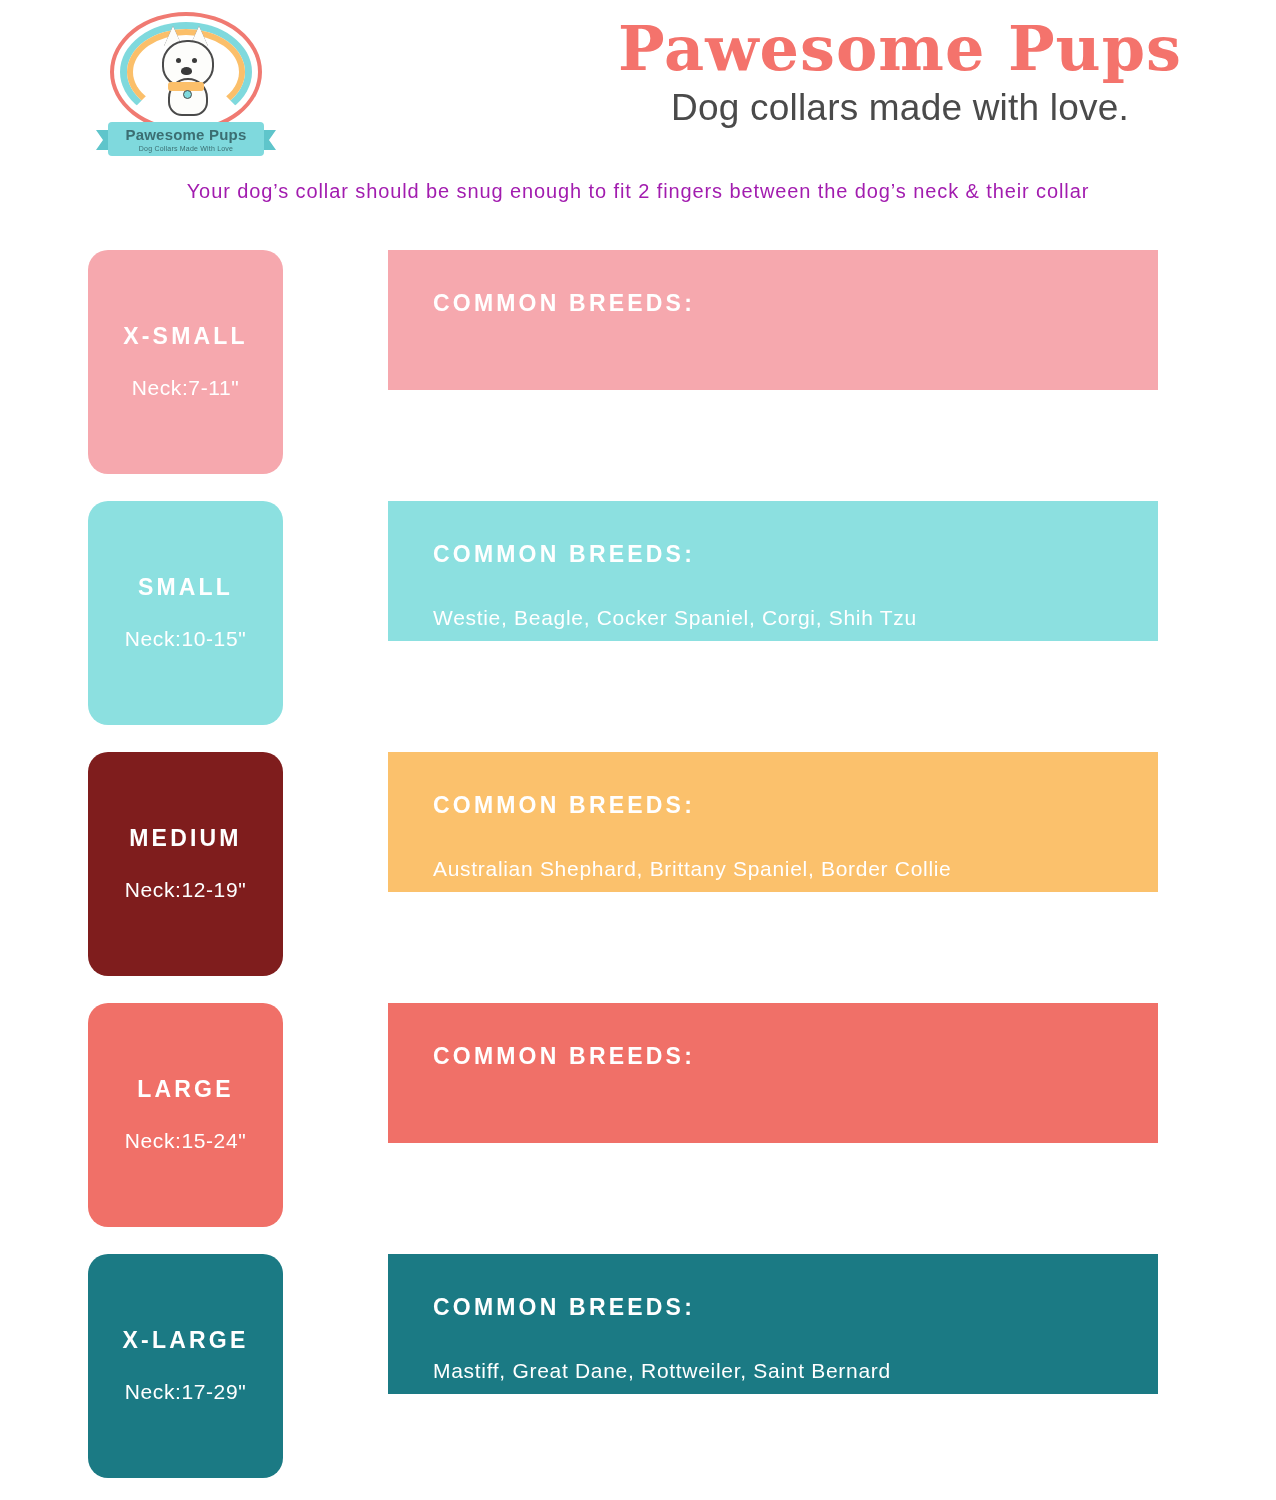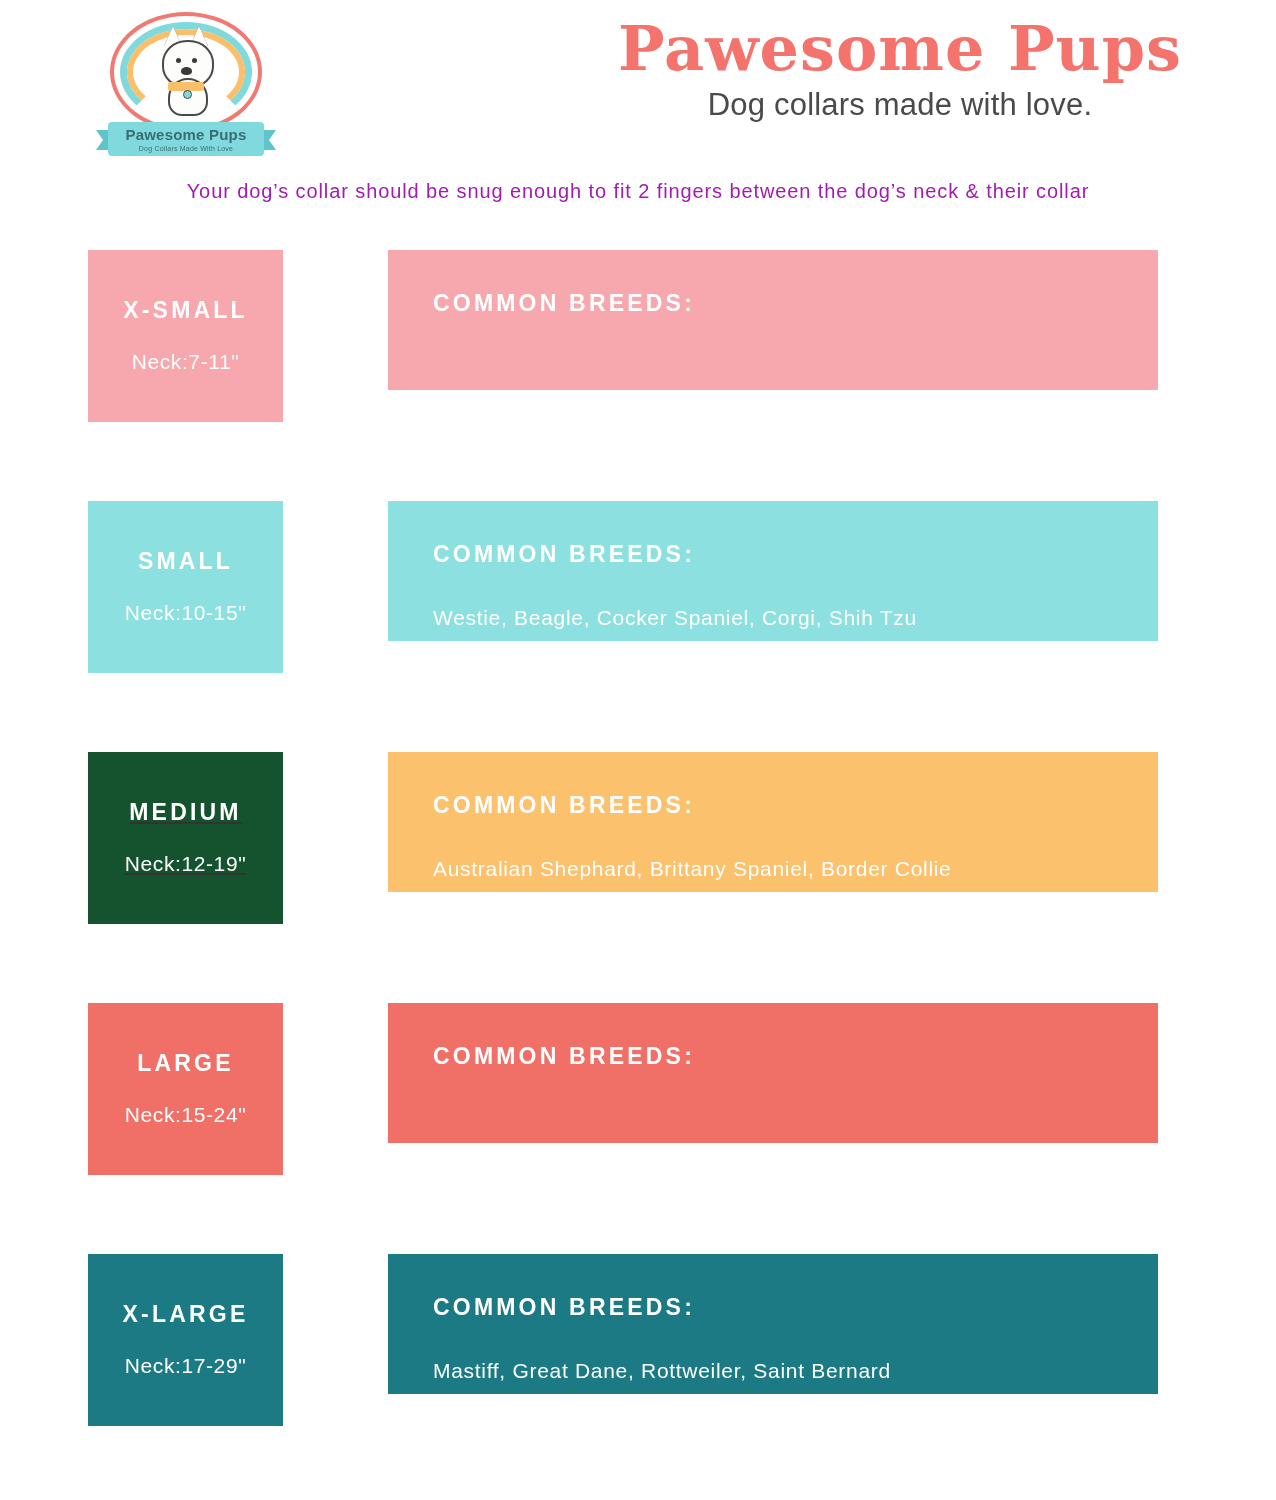--- a/index.html
+++ b/index.html
@@ -197,21 +197,21 @@
     font-family: "DejaVu Serif", serif;
     font-size: 62px;
     font-weight: bold;
     color: #f4736c;
     letter-spacing: 1px;
     line-height: 1.05;
     white-space: nowrap;
   }
   .brand-tagline {
     font-family: "Liberation Sans", sans-serif;
-    font-size: 31px;
+    font-size: 37px;
     color: #4a4a4a;
     margin-top: 6px;
     letter-spacing: 0.2px;
     white-space: nowrap;
   }
 
   .subtitle {
     position: absolute;
     left: 0;
     top: 180px;
@@ -231,25 +231,26 @@
   }
   .row {
     position: relative;
     height: 251px;
   }
   .size-box {
     position: absolute;
     left: 88px;
     top: 0;
     width: 195px;
-    height: 172px;
+    height: 224px;
     display: flex;
     flex-direction: column;
     align-items: center;
     justify-content: center;
+    border-radius: 20px;
   }
   .size-label {
     font-size: 23px;
     font-weight: bold;
     color: #ffffff;
     letter-spacing: 3.2px;
     text-align: center;
     line-height: 1.1;
   }
   .size-neck {
@@ -337,21 +338,21 @@
       <div class="size-label">SMALL</div>
       <div class="size-neck">Neck:10-15"</div>
     </div>
     <div class="breeds-box" style="background:#8ce0e0;">
       <div class="breeds-title">COMMON BREEDS:</div>
       <div class="breeds-list">Westie, Beagle, Cocker Spaniel, Corgi, Shih Tzu</div>
     </div>
   </div>
 
   <div class="row">
-    <div class="size-box" style="background:#14532d;text-decoration:underline;">
+    <div class="size-box" style="background:#7f1d1d;">
       <div class="size-label">MEDIUM</div>
       <div class="size-neck">Neck:12-19"</div>
     </div>
     <div class="breeds-box" style="background:#fbc16c;">
       <div class="breeds-title">COMMON BREEDS:</div>
       <div class="breeds-list">Australian Shephard, Brittany Spaniel, Border Collie</div>
     </div>
   </div>
 
   <div class="row">

